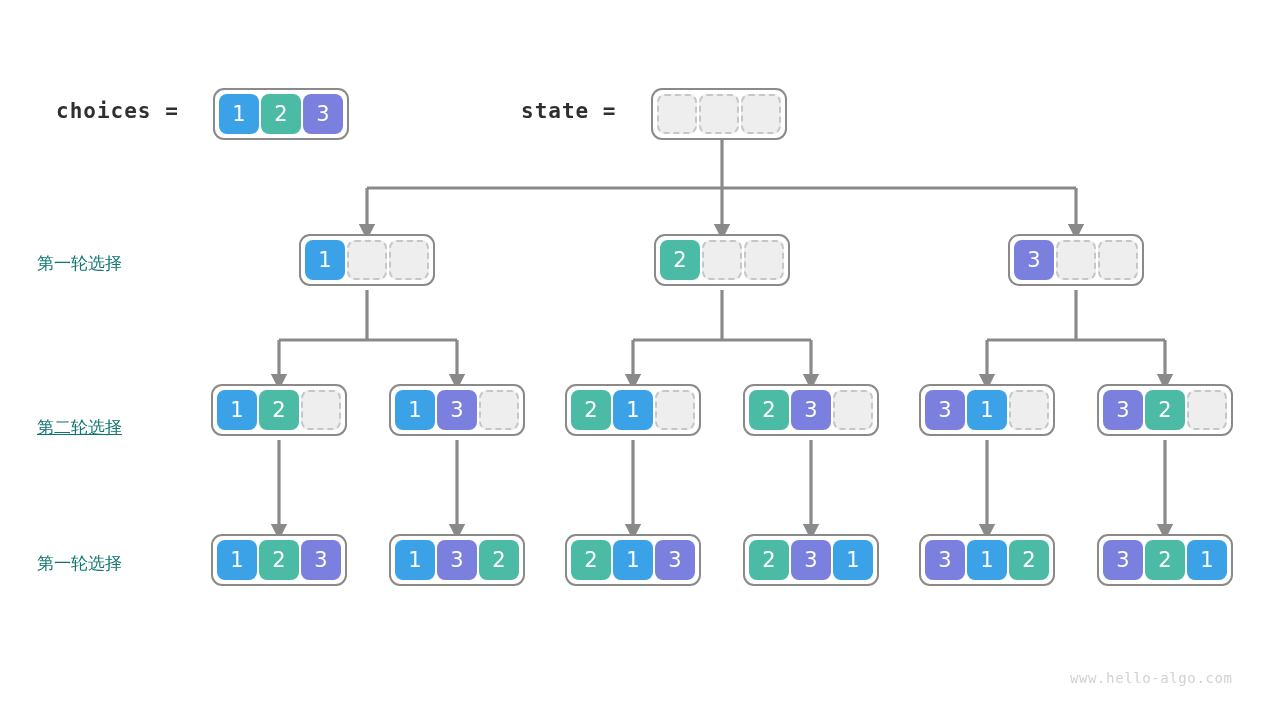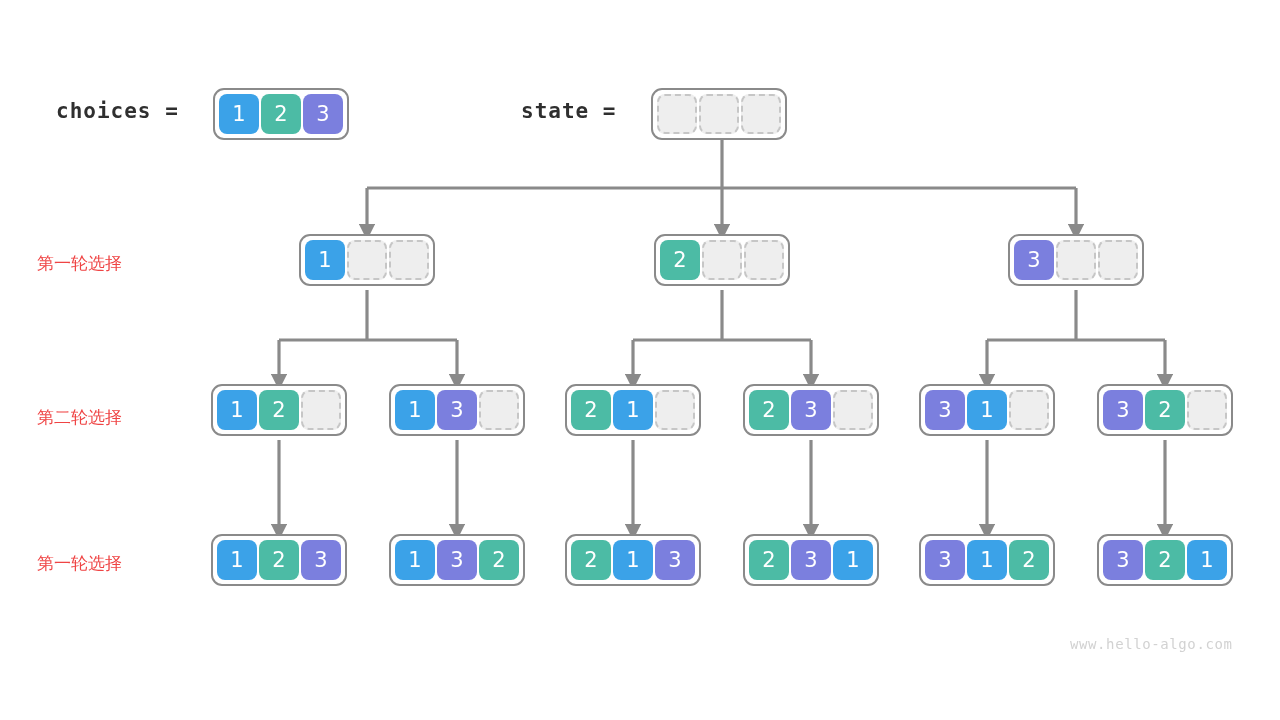--- a/index.html
+++ b/index.html
@@ -18,21 +18,21 @@
   
   .abs{position:absolute;z-index:2;}
 
   
   .mono-label{
     font-family:"DejaVu Sans Mono","Liberation Mono",monospace;
     font-size:21px;font-weight:bold;color:#2f2f2f;
     letter-spacing:1px;white-space:nowrap;
   }
   .row-label{
-    font-size:17px;color:#ef4444;white-space:nowrap;
+    font-size:17px;color:#0f766e;white-space:nowrap;
     font-family:"Liberation Sans","DejaVu Sans",sans-serif;
   }
   .watermark{
     font-family:"DejaVu Sans Mono","Liberation Mono",monospace;
     font-size:14px;color:#d2d2d2;letter-spacing:.6px;white-space:nowrap;
   }
 
   
   .array{
     position:absolute;z-index:2;
@@ -112,21 +112,21 @@
     </div>
 
   <div class="abs mono-label" style="left:521px;top:99px;">state =</div>
   <div class="array" id="state-array" style="left:651px;top:88px;">
       <div class="cell empty"></div>
       <div class="cell empty"></div>
       <div class="cell empty"></div>
     </div>
 
   <div class="abs row-label" style="left:37px;top:252px;">第一轮选择</div>
-  <div class="abs row-label" style="left:37px;top:406px;">第二轮选择</div>
+  <div class="abs row-label" style="left:37px;top:416px;text-decoration:underline;">第二轮选择</div>
   <div class="abs row-label" style="left:37px;top:552px;">第一轮选择</div>
 
   <div id="tree-nodes">
       <div class="array" style="top: 234px; left: 299px;">
         <div class="cell" style="background: rgb(59, 162, 232);">1</div>
         <div class="cell empty"></div>
         <div class="cell empty"></div>
       </div>
       <div class="array" style="top: 234px; left: 654px;">
         <div class="cell" style="background: rgb(76, 187, 165);">2</div>
@@ -193,15 +193,15 @@
         <div class="cell" style="background: rgb(59, 162, 232);">1</div>
         <div class="cell" style="background: rgb(76, 187, 165);">2</div>
       </div>
       <div class="array" style="top: 534px; left: 1097px;">
         <div class="cell" style="background: rgb(123, 127, 222);">3</div>
         <div class="cell" style="background: rgb(76, 187, 165);">2</div>
         <div class="cell" style="background: rgb(59, 162, 232);">1</div>
       </div>
     </div>
 
-  <div class="abs watermark" style="left:1070px;top:636px;">www.hello-algo.com</div>
+  <div class="abs watermark" style="left:1070px;top:670px;">www.hello-algo.com</div>
 
 </div>
 
 </body></html>

